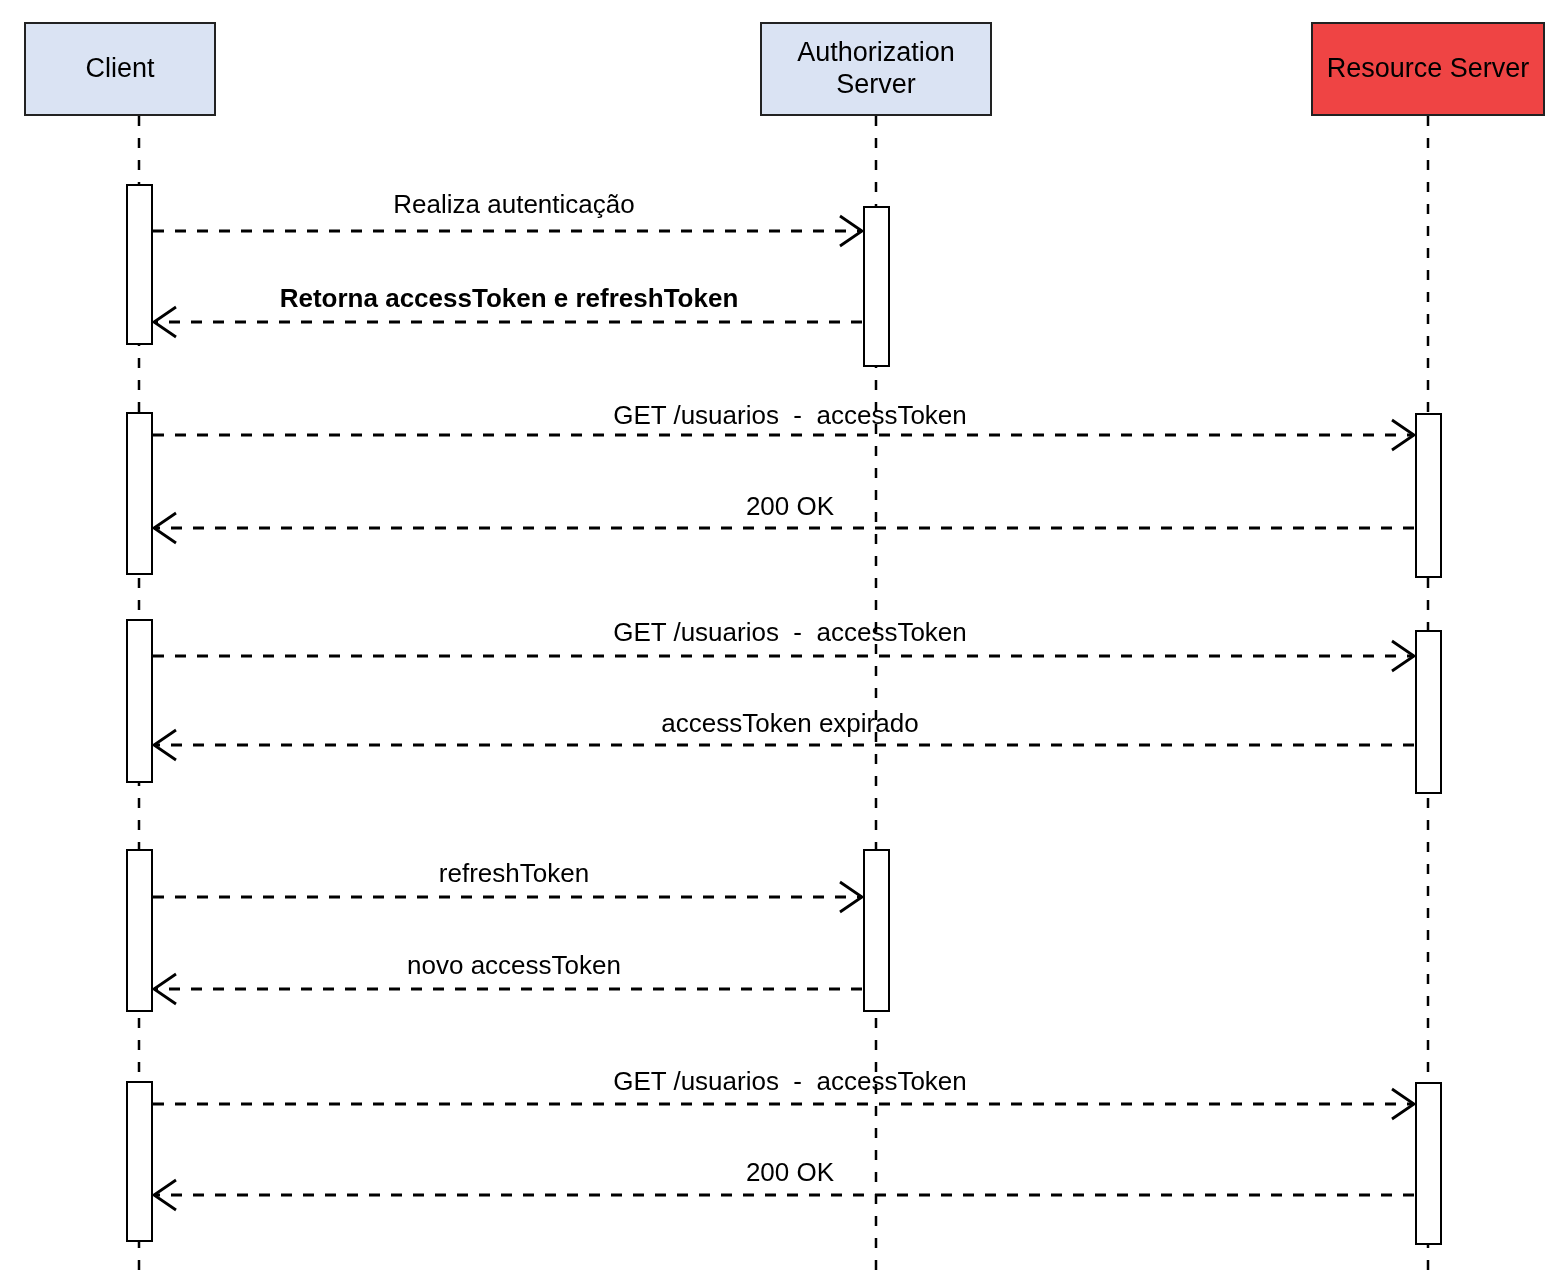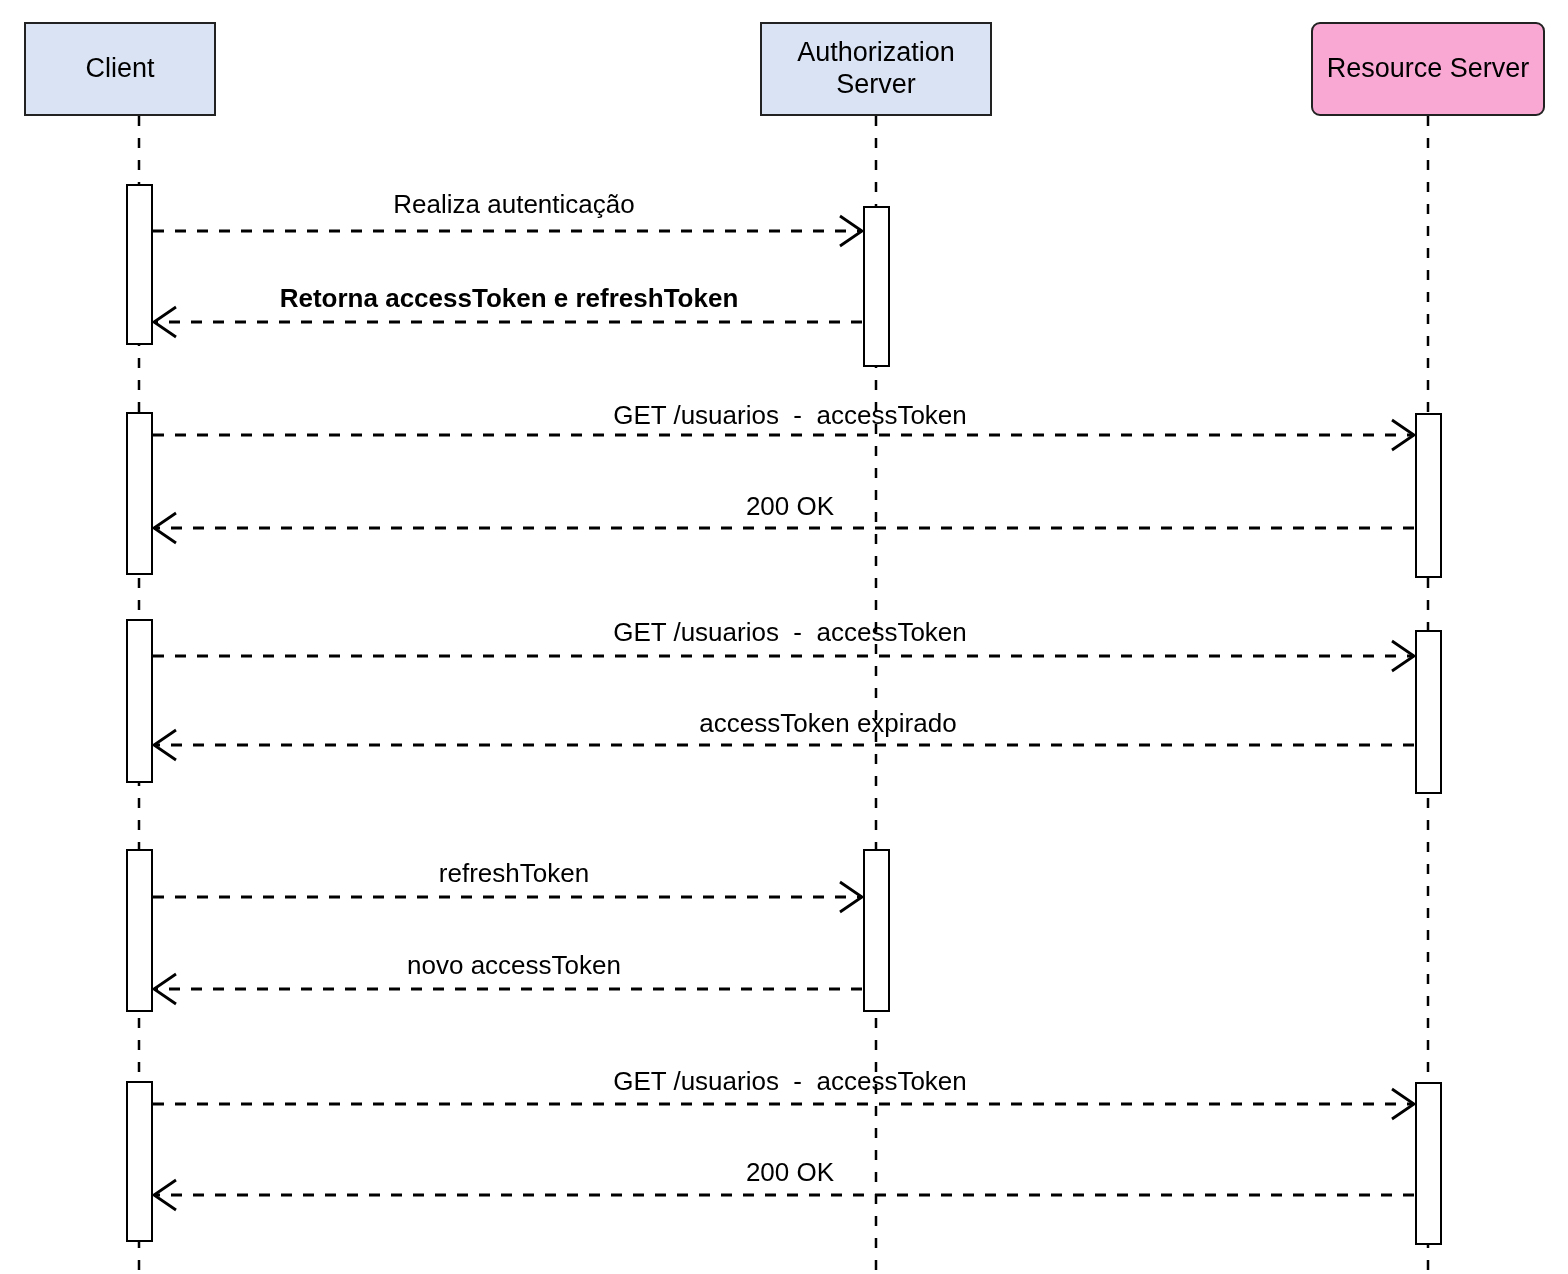--- a/index.html
+++ b/index.html
@@ -87,40 +87,40 @@
         <path d="M 1392 1089 L 1414 1104 L 1392 1119" fill="none" stroke="#000000" stroke-width="2.8" stroke-linecap="butt" stroke-linejoin="miter"></path>
         <line x1="1414" x2="154" y1="1195" y2="1195" stroke="#000000" stroke-width="2.8" stroke-dasharray="11,11"></line>
         <path d="M 176 1180 L 154 1195 L 176 1210" fill="none" stroke="#000000" stroke-width="2.8" stroke-linecap="butt" stroke-linejoin="miter"></path>
       </g>
   </svg>
 
   <div id="participants-layer">
       <div class="participant-box" style="left: 24px; top: 22px; width: 192px; height: 94px; background: rgb(218, 227, 243); border-color: rgb(34, 34, 34);"><span>Client</span></div>
       <div class="participant-box" style="left: 760px; top: 22px; width: 232px; height: 94px; background: rgb(218, 227, 243); border-color: rgb(34, 34, 34);"><span>Authorization
 Server</span></div>
-      <div class="participant-box" style="left: 1311px; top: 22px; width: 234px; height: 94px; background: #f9a8d4; border-color: rgb(34, 34, 34); border-radius: 9px;"><span>Resource Server</span></div>
+      <div class="participant-box" style="left: 1311px; top: 22px; width: 234px; height: 94px; background: #ef4444; border-color: rgb(34, 34, 34);"><span>Resource Server</span></div>
     </div>
   <div id="activations-layer">
       <div class="activation" style="left: 126px; top: 184px; width: 27px; height: 161px; background: rgb(255, 255, 255); border-color: rgb(0, 0, 0);"></div>
       <div class="activation" style="left: 863px; top: 206px; width: 27px; height: 161px; background: rgb(255, 255, 255); border-color: rgb(0, 0, 0);"></div>
       <div class="activation" style="left: 126px; top: 412px; width: 27px; height: 163px; background: rgb(255, 255, 255); border-color: rgb(0, 0, 0);"></div>
       <div class="activation" style="left: 1415px; top: 413px; width: 27px; height: 165px; background: rgb(255, 255, 255); border-color: rgb(0, 0, 0);"></div>
       <div class="activation" style="left: 126px; top: 619px; width: 27px; height: 164px; background: rgb(255, 255, 255); border-color: rgb(0, 0, 0);"></div>
       <div class="activation" style="left: 1415px; top: 630px; width: 27px; height: 164px; background: rgb(255, 255, 255); border-color: rgb(0, 0, 0);"></div>
       <div class="activation" style="left: 126px; top: 849px; width: 27px; height: 163px; background: rgb(255, 255, 255); border-color: rgb(0, 0, 0);"></div>
       <div class="activation" style="left: 863px; top: 849px; width: 27px; height: 163px; background: rgb(255, 255, 255); border-color: rgb(0, 0, 0);"></div>
       <div class="activation" style="left: 126px; top: 1081px; width: 27px; height: 161px; background: rgb(255, 255, 255); border-color: rgb(0, 0, 0);"></div>
       <div class="activation" style="left: 1415px; top: 1082px; width: 27px; height: 163px; background: rgb(255, 255, 255); border-color: rgb(0, 0, 0);"></div>
     </div>
   <div id="labels-layer">
       <div class="msg-label" style="left: 514px; top: 217px;">Realiza autenticação</div>
       <div class="msg-label" style="left: 509px; top: 311px; font-weight: bold;">Retorna accessToken e refreshToken</div>
       <div class="msg-label" style="left: 790px; top: 428px;">GET /usuarios  -  accessToken</div>
       <div class="msg-label" style="left: 790px; top: 519px;">200 OK</div>
       <div class="msg-label" style="left: 790px; top: 645px;">GET /usuarios  -  accessToken</div>
-      <div class="msg-label" style="left: 828px; top: 736px;">accessToken expirado</div>
+      <div class="msg-label" style="left: 790px; top: 736px;">accessToken expirado</div>
       <div class="msg-label" style="left: 514px; top: 886px;">refreshToken</div>
       <div class="msg-label" style="left: 514px; top: 978px;">novo accessToken</div>
       <div class="msg-label" style="left: 790px; top: 1094px;">GET /usuarios  -  accessToken</div>
       <div class="msg-label" style="left: 790px; top: 1185px;">200 OK</div>
     </div>
 
 </div>
 
 </body></html>

